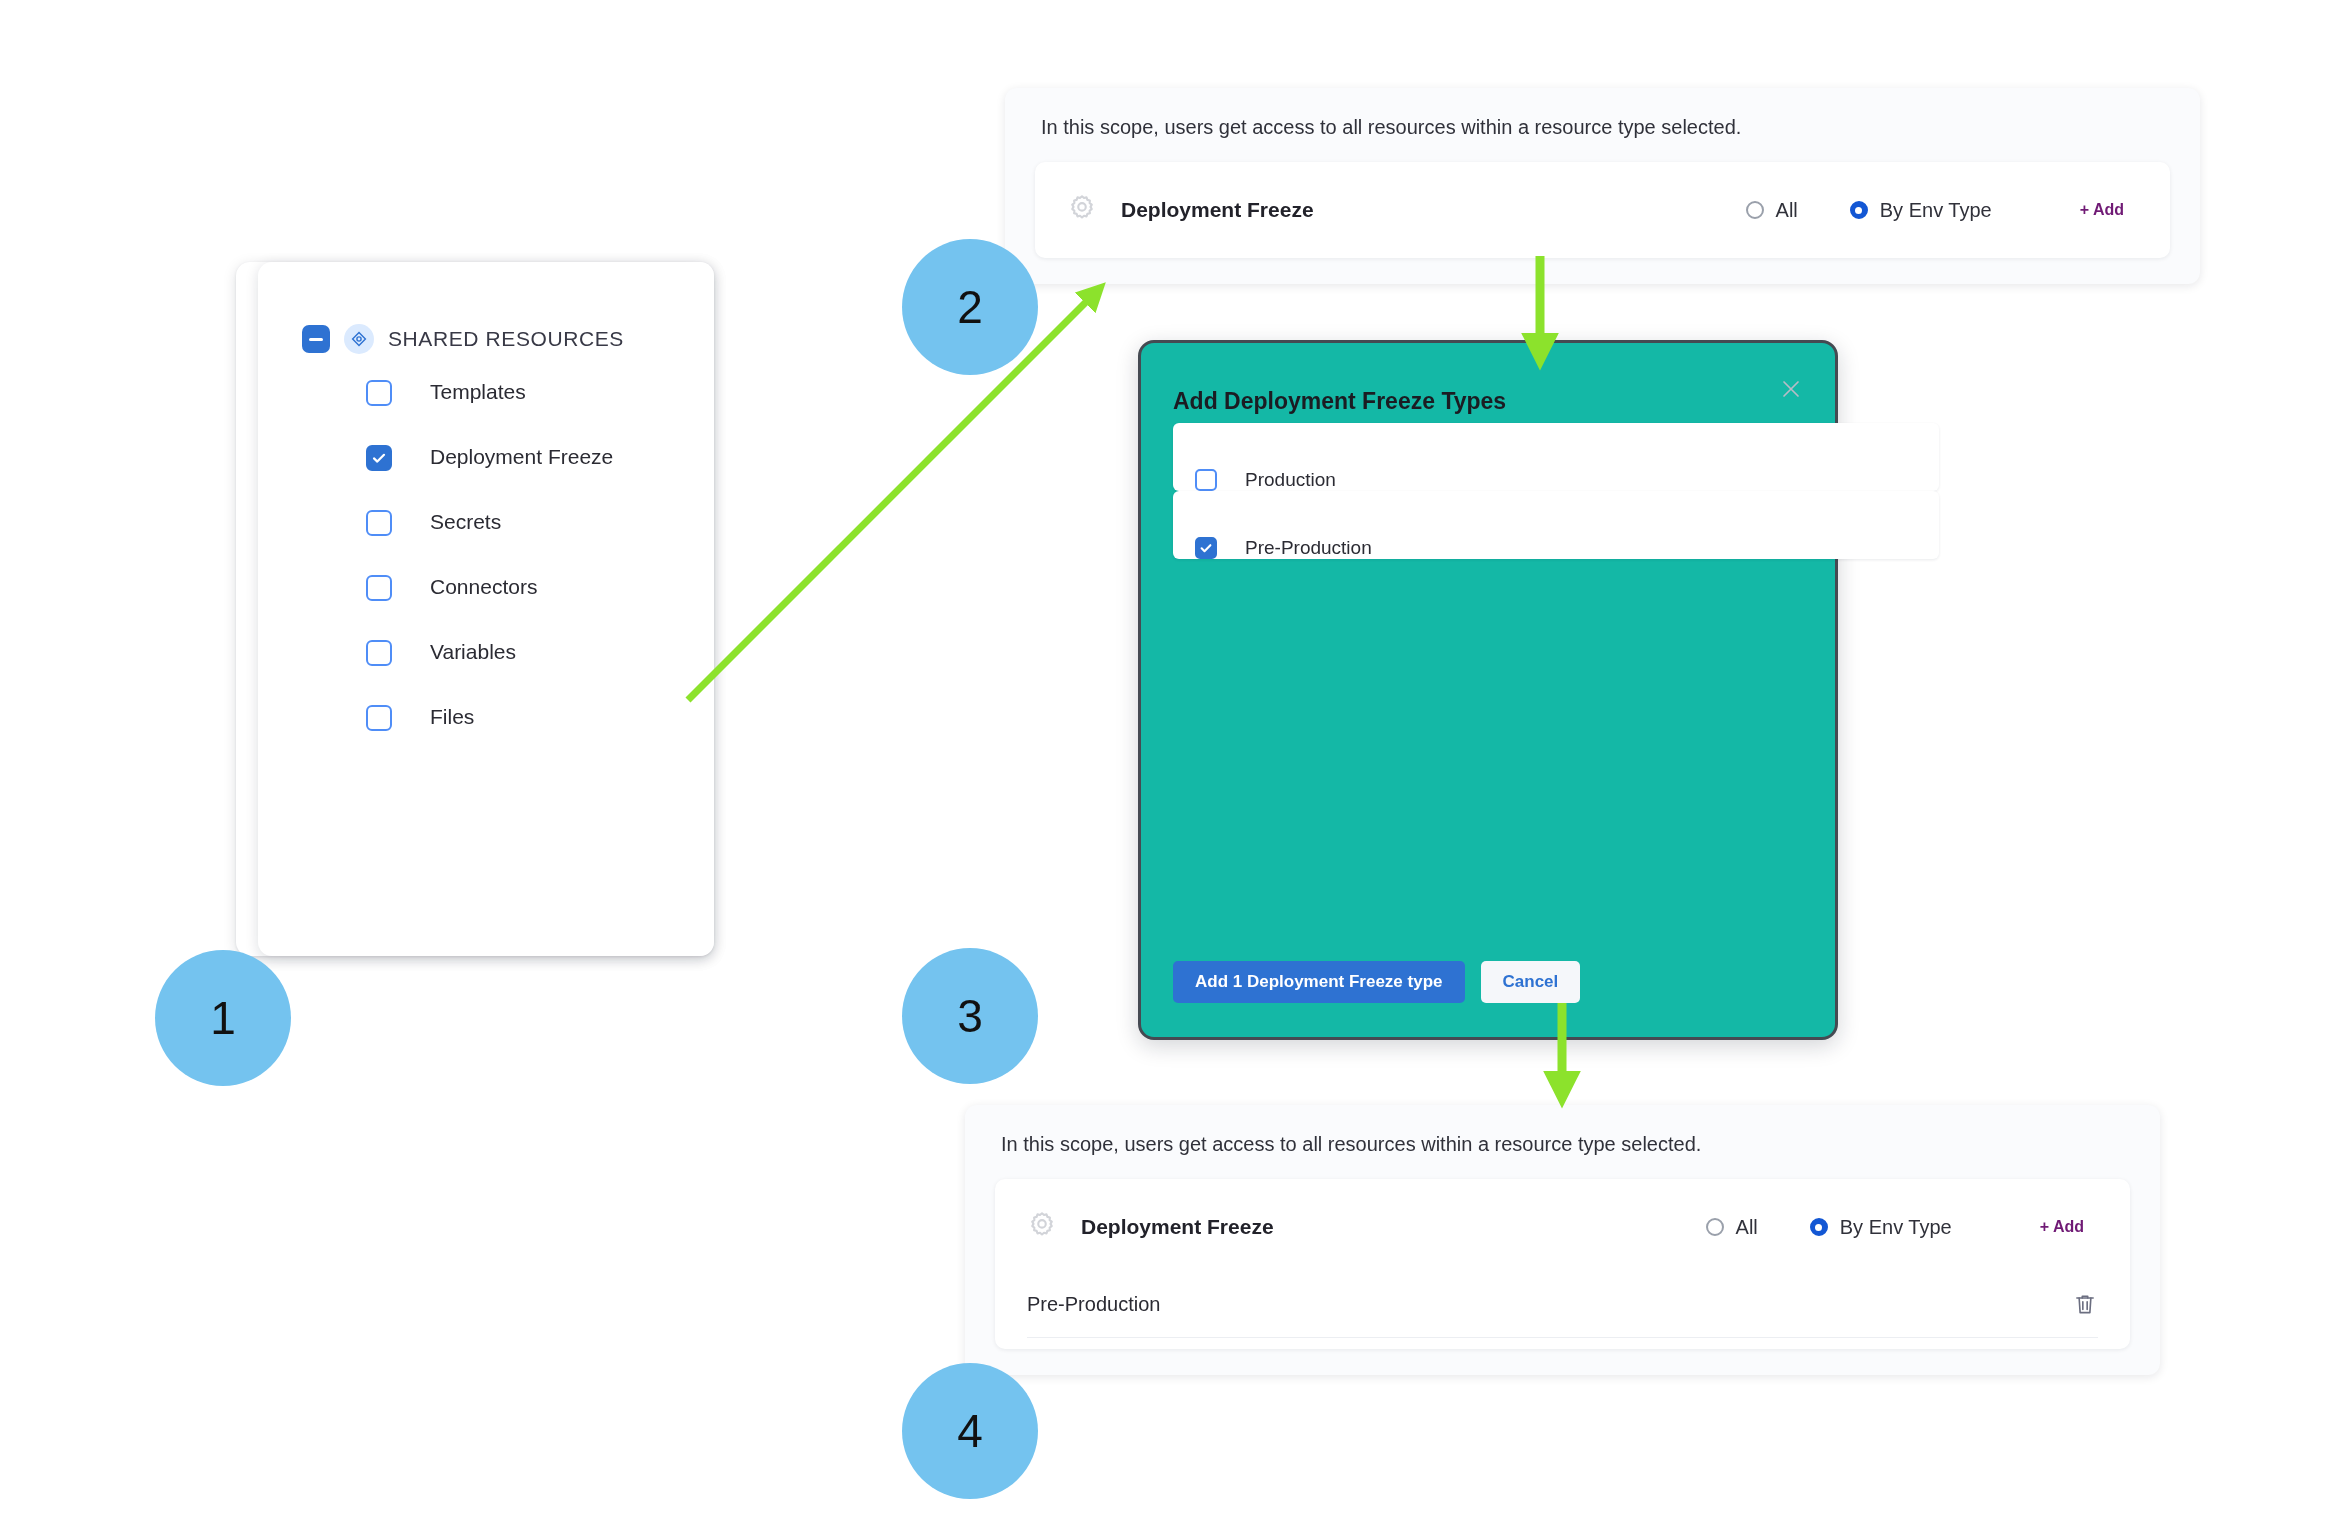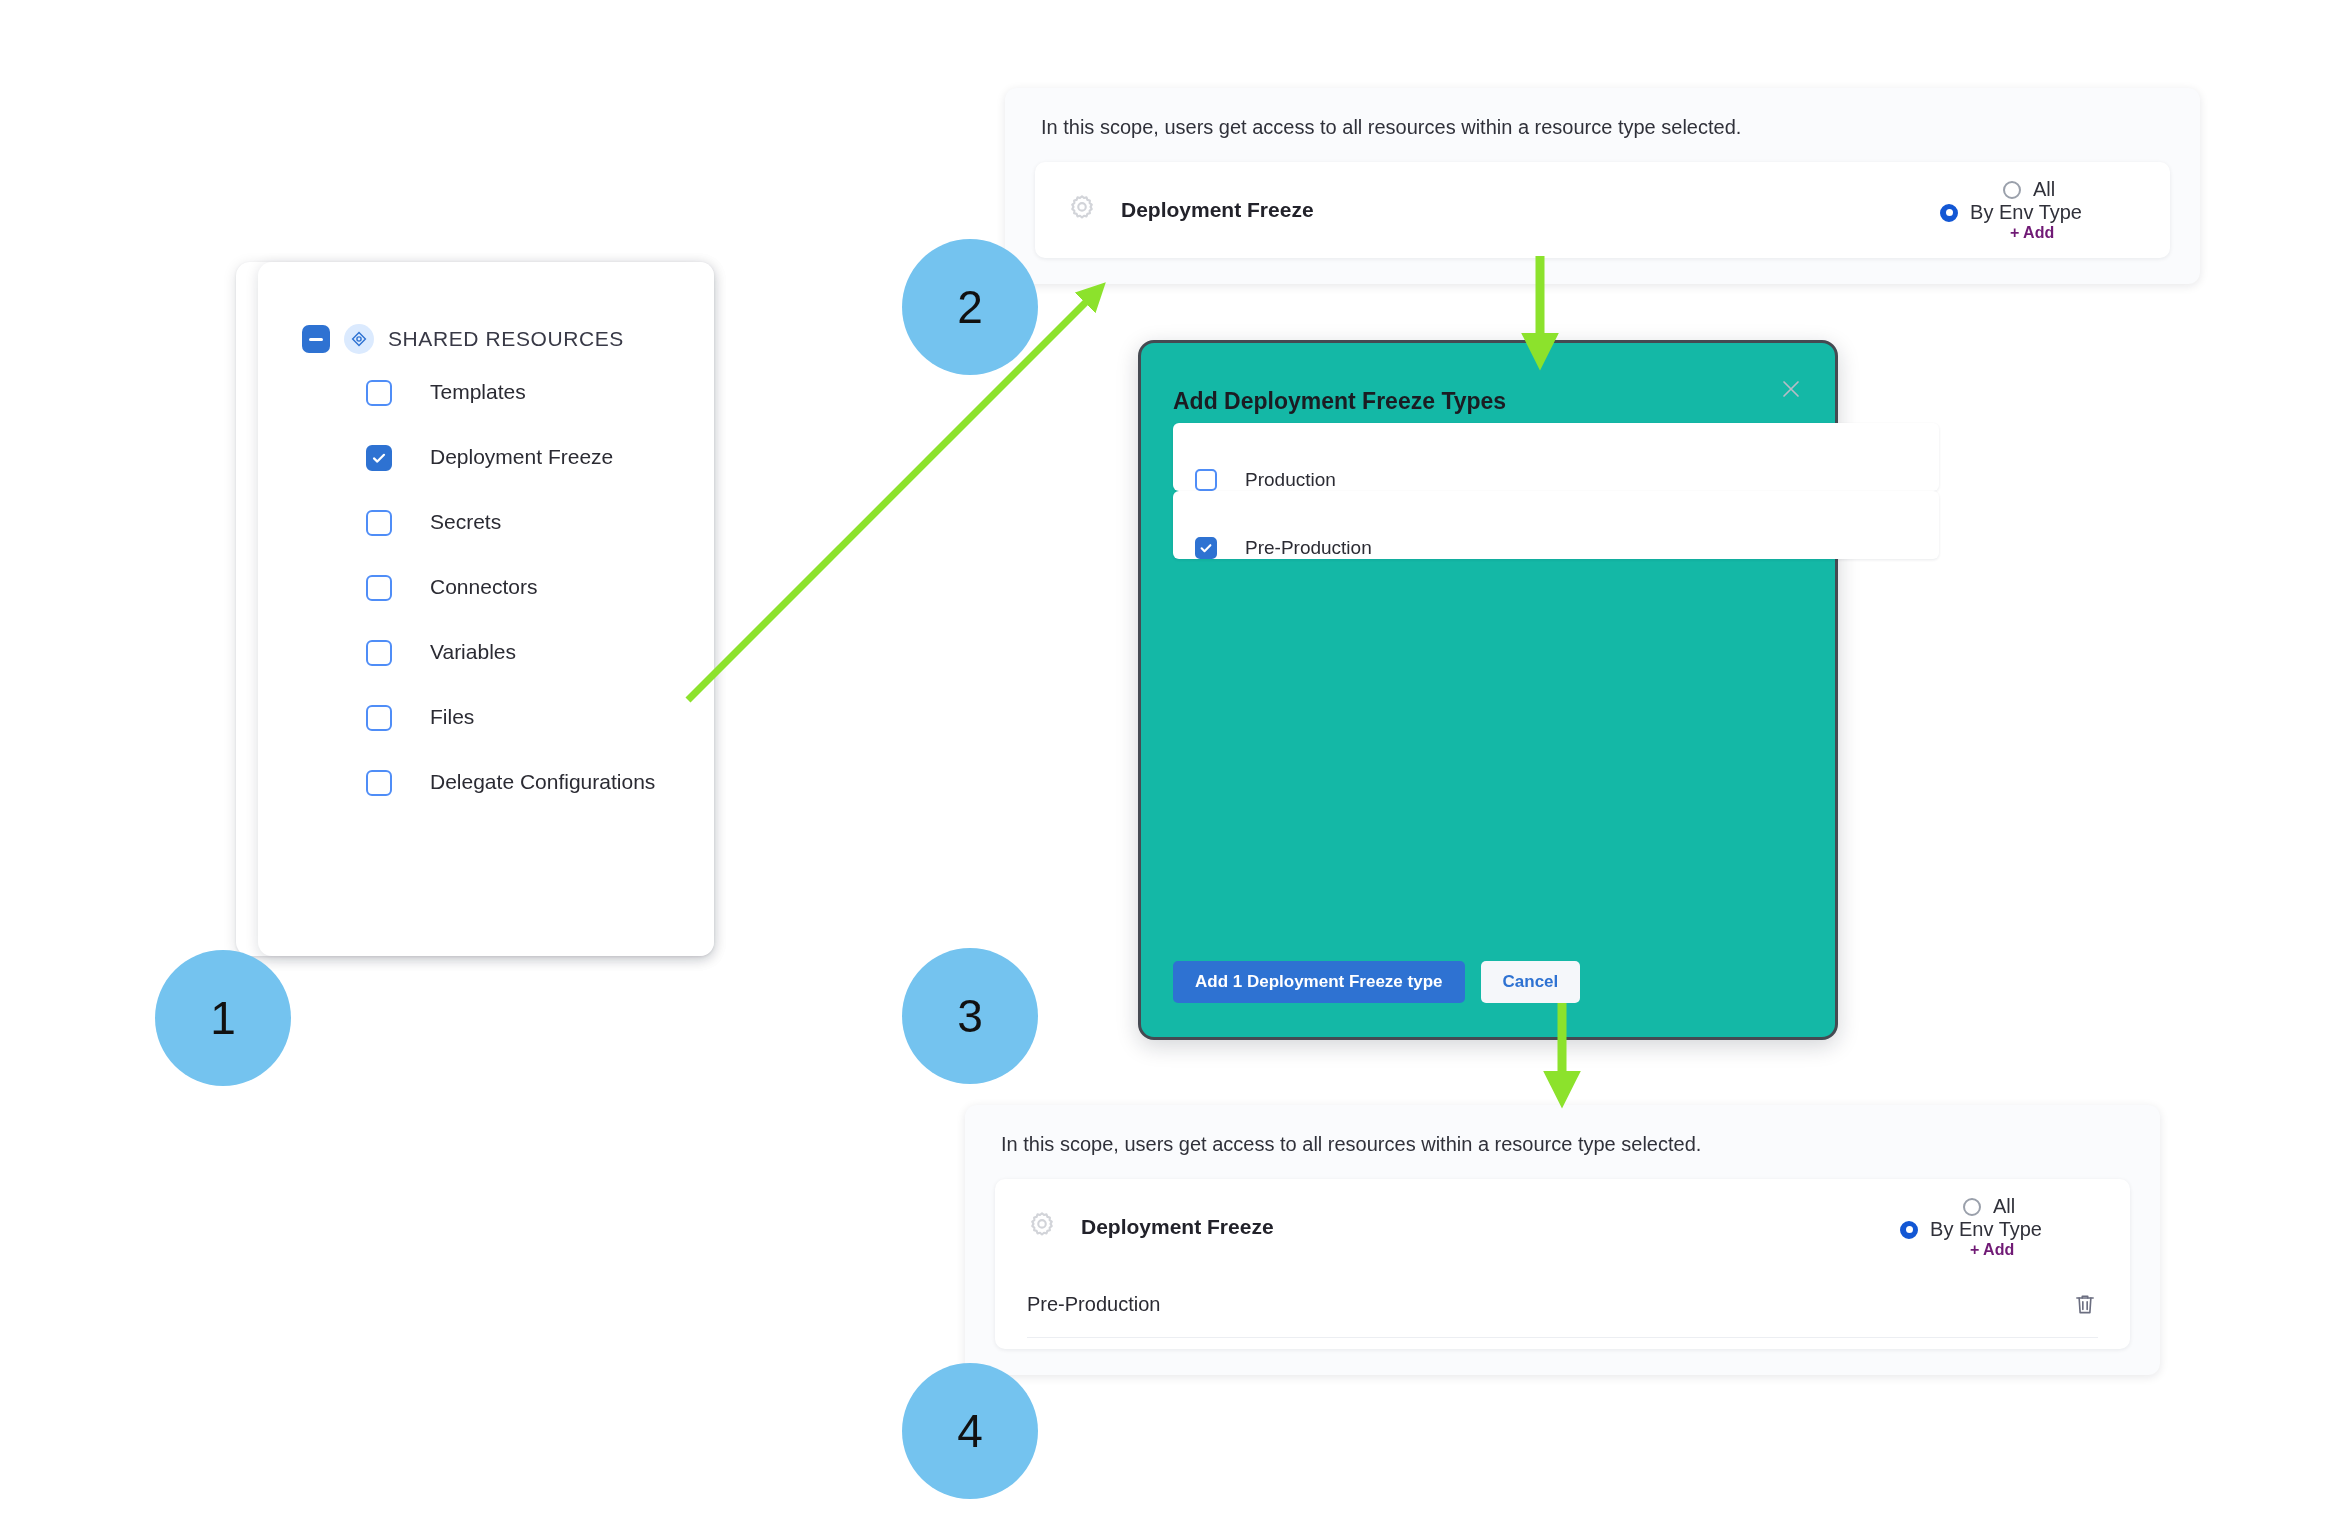--- a/index.html
+++ b/index.html
@@ -163,21 +163,20 @@
   .scope-res-name {
     font-size: 21px;
     font-weight: 700;
     color: #22222a;
     margin-left: 24px;
   }
   .scope-controls {
     margin-left: auto;
     display: flex;
     align-items: center;
-    flex-direction: column;
   }
   .radio-opt {
     display: flex;
     align-items: center;
     gap: 12px;
     font-size: 20px;
     color: #30313a;
   }
   .radio {
     width: 18px;
@@ -376,24 +375,20 @@
           <span class="cb"></span>
           <span class="res-label">Connectors</span>
         </div>
         <div class="res-item">
           <span class="cb"></span>
           <span class="res-label">Variables</span>
         </div>
         <div class="res-item">
           <span class="cb"></span>
           <span class="res-label">Files</span>
-        </div>
-        <div class="res-item">
-          <span class="cb"></span>
-          <span class="res-label">Delegate Configurations</span>
         </div>
       </div>
 
     </div>
   </div>
 
   <div class="scope-panel" style="left:1005px; top:88px; width:1195px; height:196px;">
     <div class="scope-desc" style="top:28px;">In this scope, users get access to all resources within a resource type selected.</div>
 
     <div class="scope-row-card" style="left:30px; top:74px; width:1135px; height:96px;">

